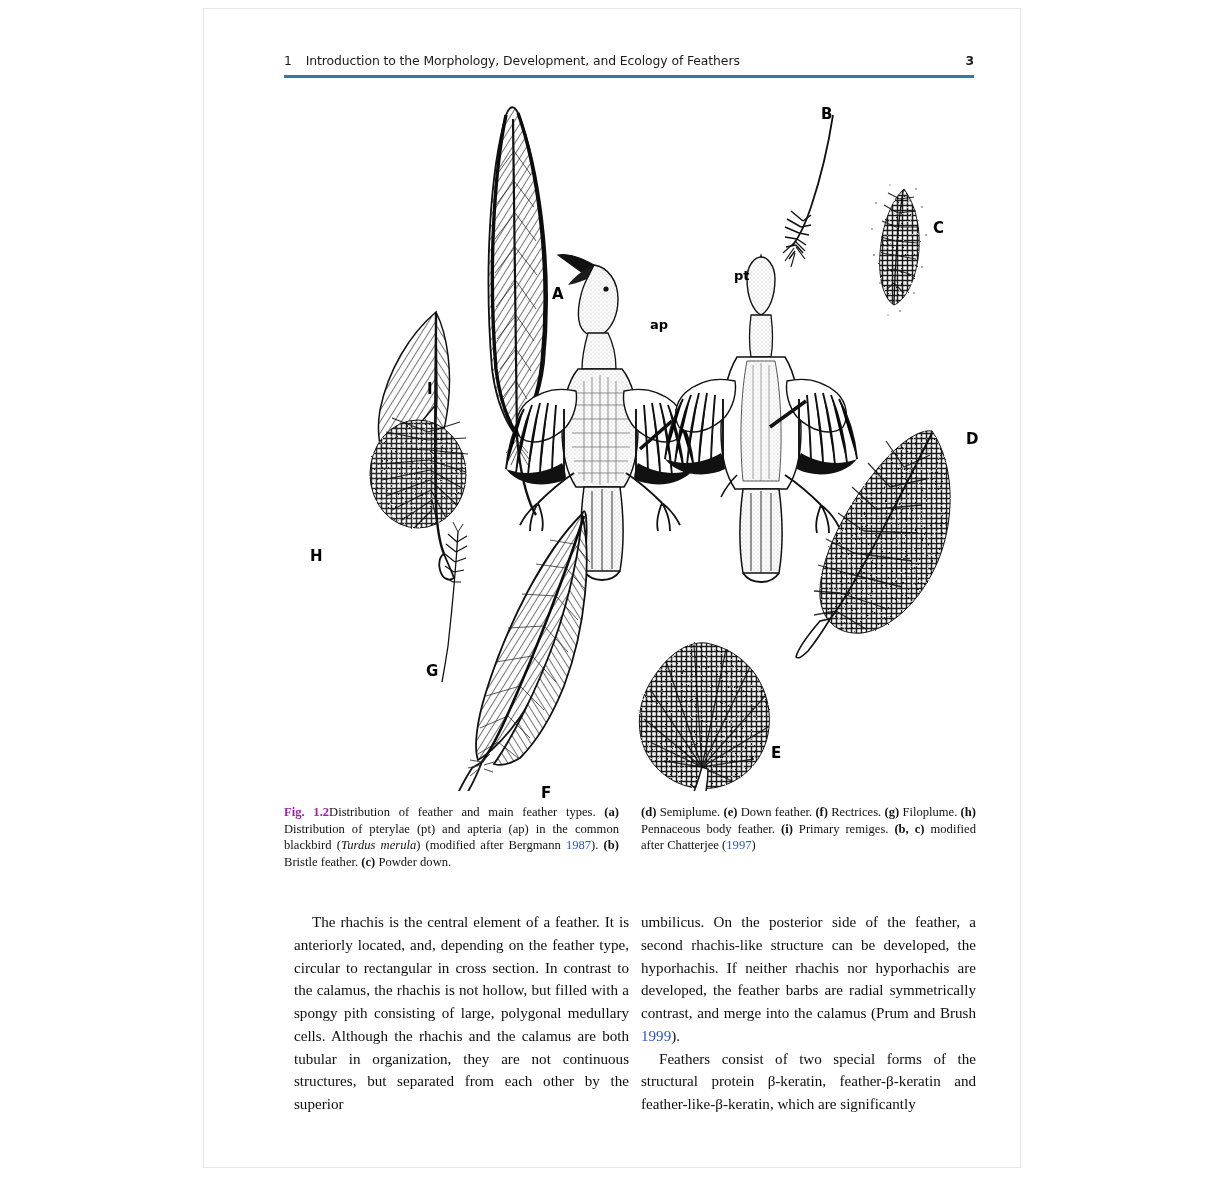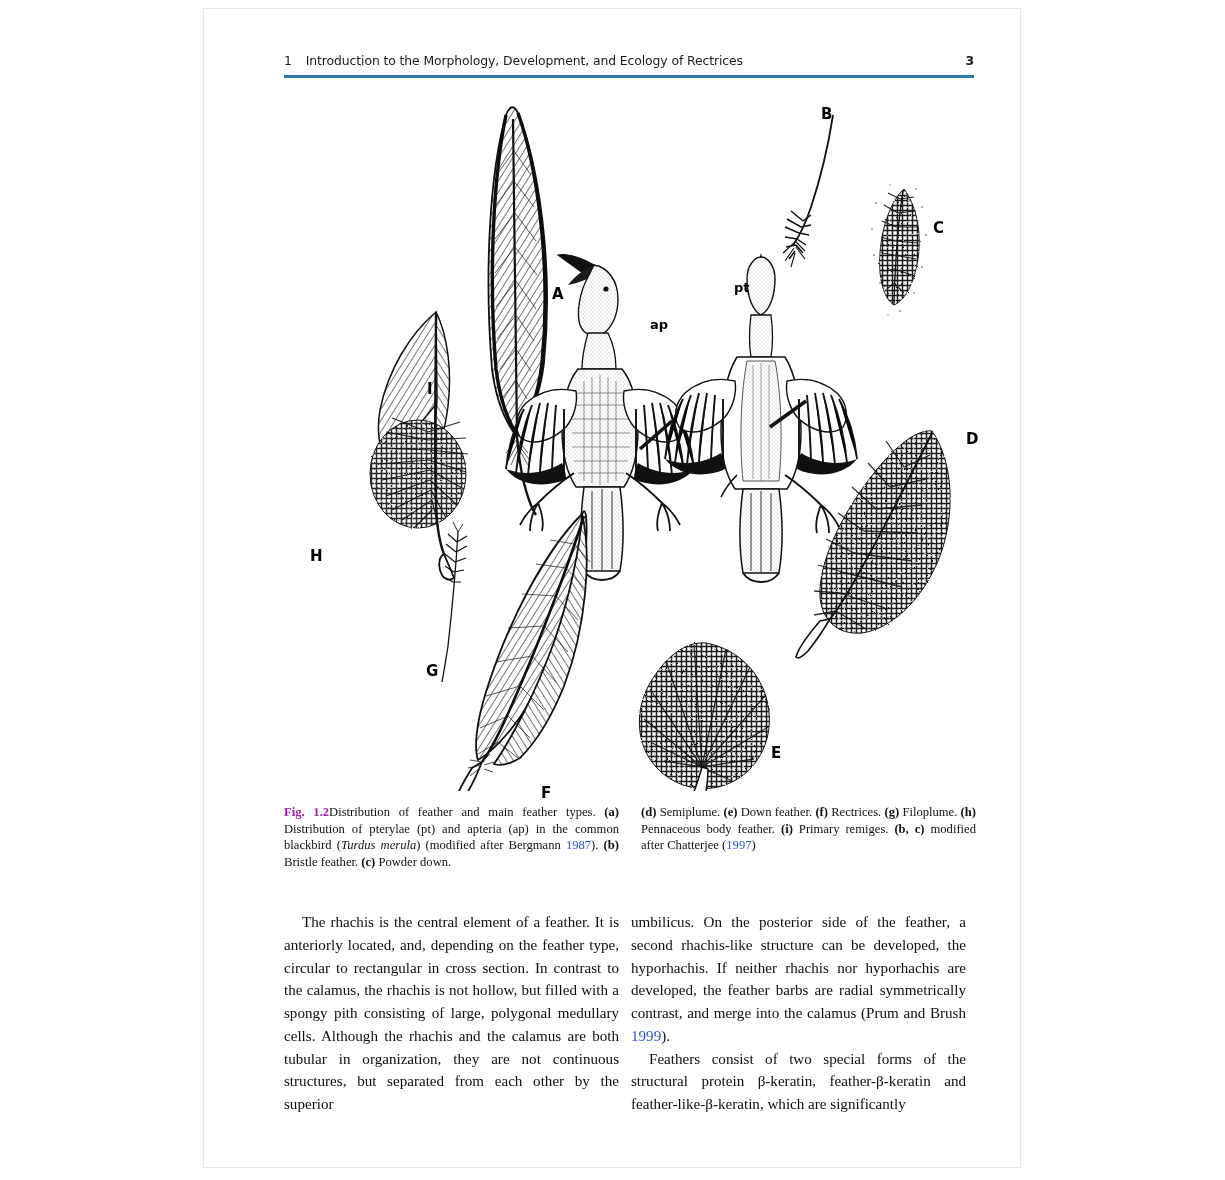--- a/index.html
+++ b/index.html
@@ -117,20 +117,21 @@
   .cite    { color: #2b54c9; }
 
   
   #body-text {
     position: absolute;
     left: 80px;
     top: 902px;
     width: 692px;
     display: flex;
     gap: 12px;
+    justify-content: flex-end;
   }
   .body-col {
     width: 335px;
     font-family: "Liberation Serif", serif;
     font-size: 15.1px;
     line-height: 1.51;
     text-align: justify;
     text-justify: inter-word;
     color: #0d0d0d;
     hyphens: manual;
@@ -140,21 +141,21 @@
 </style>
 </head>
 <body>
 
 <div id="page-sheet">
 
   <div id="running-head">
     <div class="rh-row">
       <div class="rh-left">
         <span class="rh-chapnum">1</span>
-        <span class="rh-title">Introduction to the Morphology, Development, and Ecology of Rectrices</span>
+        <span class="rh-title">Introduction to the Morphology, Development, and Ecology of Feathers</span>
       </div>
       <span class="rh-pagenum">3</span>
     </div>
   </div>
   <div id="header-rule"></div>
 
   <div id="figure-block">
     <svg id="figure-canvas" viewBox="0 0 690 700" preserveAspectRatio="xMidYMid meet">
       <defs>
 
@@ -388,21 +389,21 @@
     <span class="fig-label" style="left:537px; top:16px;">B</span>
     <span class="fig-label" style="left:649px; top:130px;">C</span>
     <span class="fig-label" style="left:682px; top:341px;">D</span>
     <span class="fig-label" style="left:487px; top:655px;">E</span>
     <span class="fig-label" style="left:257px; top:695px;">F</span>
     <span class="fig-label" style="left:142px; top:573px;">G</span>
     <span class="fig-label" style="left:26px;  top:458px;">H</span>
     <span class="fig-label" style="left:143px; top:291px;">I</span>
 
     <span class="fig-annot" style="left:366px; top:227px;">ap</span>
-    <span class="fig-annot" style="left:450px; top:190px;">pt</span>
+    <span class="fig-annot" style="left:450px; top:178px;">pt</span>
   </div>
 
   <div id="figure-caption">
     <div class="cap-col">
       <p><span class="fig-tag">Fig. 1.2</span><span id="cap-left-runs"><span>Distribution of feather and main feather types. </span><span class="cap-b">(a)</span><span> Distribution of pterylae (pt) and apteria (ap) in the common blackbird (</span><span class="cap-it">Turdus merula</span><span>) (modified after Bergmann </span><span class="cite">1987</span><span>). </span><span class="cap-b">(b)</span><span> Bristle feather. </span><span class="cap-b">(c)</span><span> Powder down.</span></span></p>
     </div>
     <div class="cap-col">
       <p><span id="cap-right-runs"><span class="cap-b">(d)</span><span> Semiplume. </span><span class="cap-b">(e)</span><span> Down feather. </span><span class="cap-b">(f)</span><span> Rectrices. </span><span class="cap-b">(g)</span><span> Filoplume. </span><span class="cap-b">(h)</span><span> Pennaceous body feather. </span><span class="cap-b">(i)</span><span> Primary remiges. </span><span class="cap-b">(b, c)</span><span> modified after Chatterjee (</span><span class="cite">1997</span><span>)</span></span></p>
     </div>
   </div>

